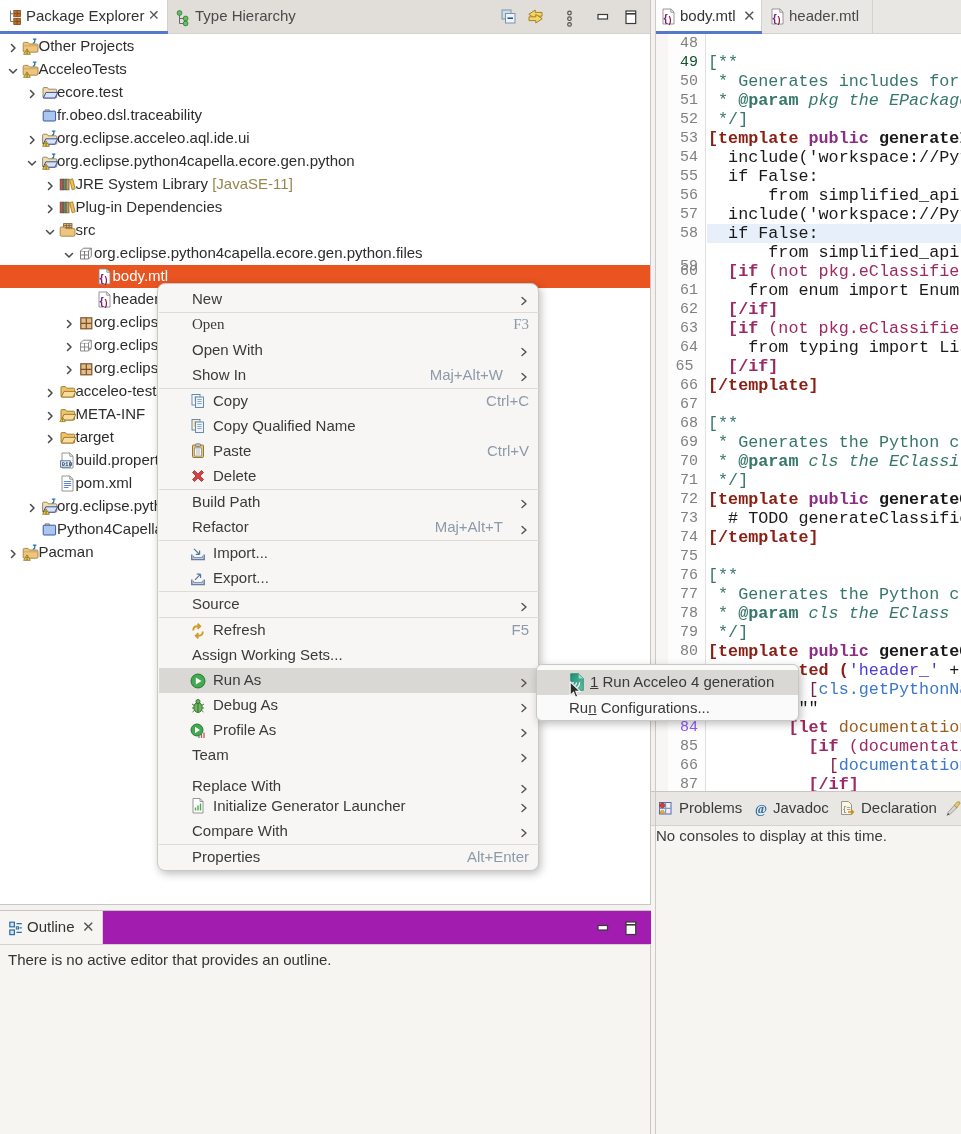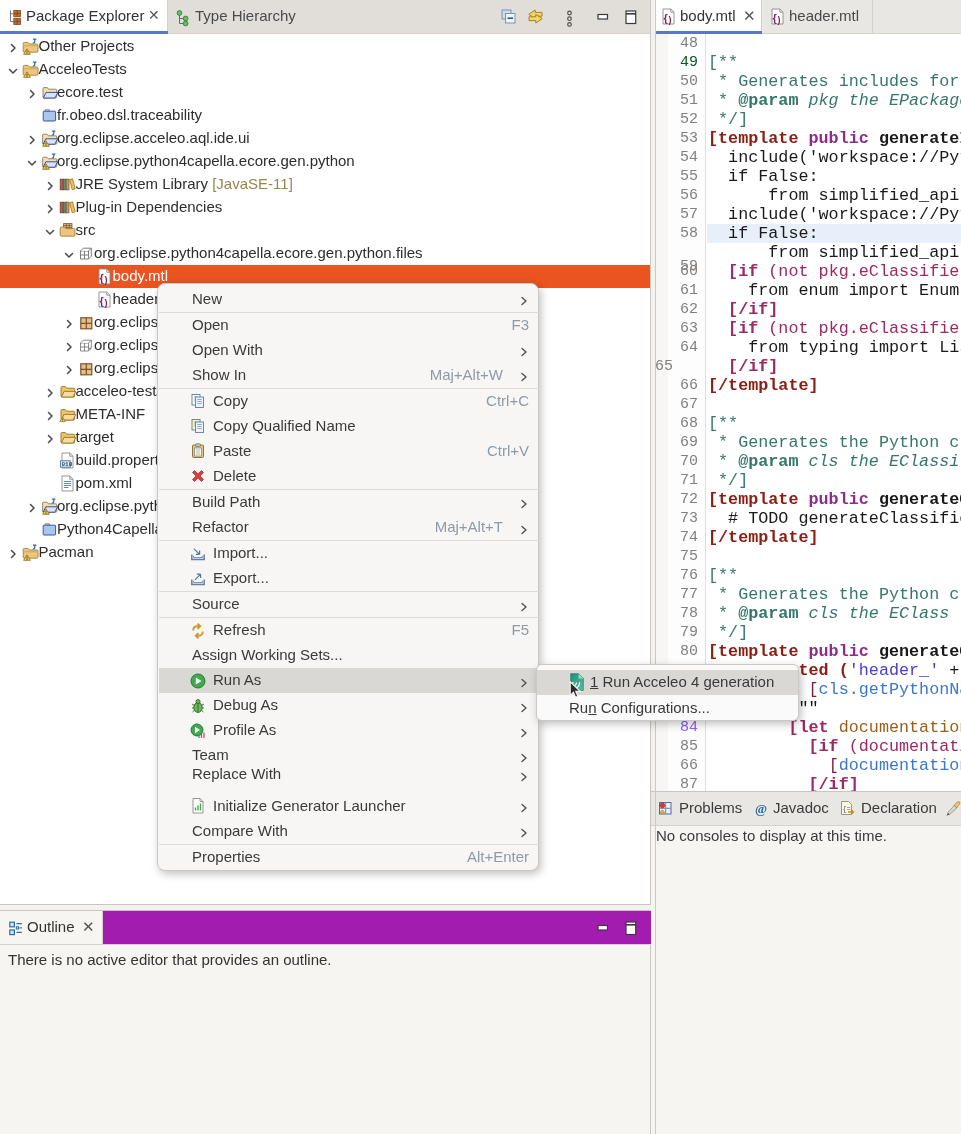--- a/index.html
+++ b/index.html
@@ -407,21 +407,21 @@
         <div style="position:absolute;left:0;top:261.5px;width:43px;height:19px;text-align:right;font:15px 'Liberation Mono',monospace;color:#827f7d;line-height:19px;">60</div>
         <pre style="position:absolute;left:53px;top:261.5px;margin:0;font:16.75px 'Liberation Mono',monospace;line-height:19px;white-space:pre;"><span style="color:#9e2862;font-weight:bold;">  [if</span><span style="color:#9e2862;"> (not pkg.eClassifiers)</span></pre>
         <div style="position:absolute;left:0;top:280.5px;width:43px;height:19px;text-align:right;font:15px 'Liberation Mono',monospace;color:#827f7d;line-height:19px;">61</div>
         <pre style="position:absolute;left:53px;top:280.5px;margin:0;font:16.75px 'Liberation Mono',monospace;line-height:19px;white-space:pre;"><span style="color:#1a1a1a;">    from enum import Enum</span></pre>
         <div style="position:absolute;left:0;top:299.5px;width:43px;height:19px;text-align:right;font:15px 'Liberation Mono',monospace;color:#827f7d;line-height:19px;">62</div>
         <pre style="position:absolute;left:53px;top:299.5px;margin:0;font:16.75px 'Liberation Mono',monospace;line-height:19px;white-space:pre;"><span style="color:#9e2862;font-weight:bold;">  [/if]</span></pre>
         <div style="position:absolute;left:0;top:318.5px;width:43px;height:19px;text-align:right;font:15px 'Liberation Mono',monospace;color:#827f7d;line-height:19px;">63</div>
         <pre style="position:absolute;left:53px;top:318.5px;margin:0;font:16.75px 'Liberation Mono',monospace;line-height:19px;white-space:pre;"><span style="color:#9e2862;font-weight:bold;">  [if</span><span style="color:#9e2862;"> (not pkg.eClassifiers)</span></pre>
         <div style="position:absolute;left:0;top:337.5px;width:43px;height:19px;text-align:right;font:15px 'Liberation Mono',monospace;color:#827f7d;line-height:19px;">64</div>
         <pre style="position:absolute;left:53px;top:337.5px;margin:0;font:16.75px 'Liberation Mono',monospace;line-height:19px;white-space:pre;"><span style="color:#1a1a1a;">    from typing import List</span></pre>
-        <div style="position:absolute;left:0;top:356.5px;width:43px;height:19px;text-align:left;font:15px 'Liberation Mono',monospace;color:#827f7d;line-height:19px;">65</div>
+        <div style="position:absolute;left:8px;top:356.5px;width:43px;height:19px;text-align:center;font:15px 'Liberation Mono',monospace;color:#827f7d;line-height:19px;">65</div>
         <pre style="position:absolute;left:53px;top:356.5px;margin:0;font:16.75px 'Liberation Mono',monospace;line-height:19px;white-space:pre;"><span style="color:#9e2862;font-weight:bold;">  [/if]</span></pre>
         <div style="position:absolute;left:0;top:375.5px;width:43px;height:19px;text-align:right;font:15px 'Liberation Mono',monospace;color:#827f7d;line-height:19px;">66</div>
         <pre style="position:absolute;left:53px;top:375.5px;margin:0;font:16.75px 'Liberation Mono',monospace;line-height:19px;white-space:pre;"><span style="color:#8c1d12;font-weight:bold;">[/template]</span></pre>
         <div style="position:absolute;left:0;top:394.5px;width:43px;height:19px;text-align:right;font:15px 'Liberation Mono',monospace;color:#827f7d;line-height:19px;">67</div>
         <div style="position:absolute;left:0;top:413.5px;width:43px;height:19px;text-align:right;font:15px 'Liberation Mono',monospace;color:#827f7d;line-height:19px;">68</div>
         <pre style="position:absolute;left:53px;top:413.5px;margin:0;font:16.75px 'Liberation Mono',monospace;line-height:19px;white-space:pre;"><span style="color:#36776a;">[**</span></pre>
         <div style="position:absolute;left:0;top:432.5px;width:43px;height:19px;text-align:right;font:15px 'Liberation Mono',monospace;color:#827f7d;line-height:19px;">69</div>
         <pre style="position:absolute;left:53px;top:432.5px;margin:0;font:16.75px 'Liberation Mono',monospace;line-height:19px;white-space:pre;"><span style="color:#36776a;"> * Generates the Python cl</span></pre>
         <div style="position:absolute;left:0;top:451.5px;width:43px;height:19px;text-align:right;font:15px 'Liberation Mono',monospace;color:#827f7d;line-height:19px;">70</div>
         <pre style="position:absolute;left:53px;top:451.5px;margin:0;font:16.75px 'Liberation Mono',monospace;line-height:19px;white-space:pre;"><span style="color:#36776a;"> * </span><span style="color:#36776a;font-weight:bold;">@param</span><span style="color:#36776a;font-style:italic;"> cls the EClassifier</span></pre>
@@ -493,21 +493,21 @@
 <div class="abs" style="left:655px;top:0;width:1px;height:1134px;background:#cdc9c5;"></div>
 
 <div class="abs" style="left:157px;top:283px;width:382px;height:588px;background:#f7f6f5;border:1px solid #cbc7c3;border-radius:8px;box-shadow:2px 3px 8px rgba(0,0,0,0.25);font-size:15px;color:#3a3a3a;">
 <div style="position:absolute;left:1px;top:2.5px;width:380px;height:25.05px;">
       <span style="position:absolute;left:33px;top:3px;white-space:nowrap;">New</span>
       <span style="position:absolute;right:9px;top:6.5px;"><svg width="12" height="12" viewBox="0 0 12 12" style="">
           <path d="M4 2.5 L8 6 L4 9.5" fill="none" stroke="#55504c" stroke-width="1.4" stroke-linecap="round" stroke-linejoin="round"></path>
         </svg></span>
     </div>
     <div style="position:absolute;left:1px;top:27.6px;width:380px;height:1px;background:#dedad6;"></div>
-    <div style="position:absolute;left:1px;top:28.6px;width:380px;height:25.05px;">
+    <div style="position:absolute;left:1px;top:28.6px;width:380px;height:25.05px;font-family:Liberation Serif, serif;">
       <span style="position:absolute;left:33px;top:3px;white-space:nowrap;">Open</span>
       <span style="position:absolute;right:10px;top:3px;color:#8d9aa8;">F3</span>
     </div>
     <div style="position:absolute;left:1px;top:53.6px;width:380px;height:25.05px;">
       <span style="position:absolute;left:33px;top:3px;white-space:nowrap;">Open With</span>
       <span style="position:absolute;right:9px;top:6.5px;"><svg width="12" height="12" viewBox="0 0 12 12" style="">
           <path d="M4 2.5 L8 6 L4 9.5" fill="none" stroke="#55504c" stroke-width="1.4" stroke-linecap="round" stroke-linejoin="round"></path>
         </svg></span>
     </div>
     <div style="position:absolute;left:1px;top:78.7px;width:380px;height:25.05px;">
@@ -639,21 +639,21 @@
       <span style="position:absolute;right:9px;top:6.5px;"><svg width="12" height="12" viewBox="0 0 12 12" style="">
           <path d="M4 2.5 L8 6 L4 9.5" fill="none" stroke="#55504c" stroke-width="1.4" stroke-linecap="round" stroke-linejoin="round"></path>
         </svg></span>
     </div>
     <div style="position:absolute;left:1px;top:459.4px;width:380px;height:25.05px;">
       <span style="position:absolute;left:33px;top:3px;white-space:nowrap;">Team</span>
       <span style="position:absolute;right:9px;top:6.5px;"><svg width="12" height="12" viewBox="0 0 12 12" style="">
           <path d="M4 2.5 L8 6 L4 9.5" fill="none" stroke="#55504c" stroke-width="1.4" stroke-linecap="round" stroke-linejoin="round"></path>
         </svg></span>
     </div>
-    <div style="position:absolute;left:1px;top:478px;width:380px;height:25.05px;">
+    <div style="position:absolute;left:1px;top:490px;width:380px;height:25.05px;">
       <span style="position:absolute;left:33px;top:3px;white-space:nowrap;">Replace With</span>
       <span style="position:absolute;right:9px;top:6.5px;"><svg width="12" height="12" viewBox="0 0 12 12" style="">
           <path d="M4 2.5 L8 6 L4 9.5" fill="none" stroke="#55504c" stroke-width="1.4" stroke-linecap="round" stroke-linejoin="round"></path>
         </svg></span>
     </div>
     <div style="position:absolute;left:1px;top:509.5px;width:380px;height:25.05px;">
       <span style="position:absolute;left:30px;top:3.5px;"><svg width="18" height="18" viewBox="0 0 18 18" style="">
           <path d="M4 1.5 L11 1.5 L14 4.5 L14 16 L4 16 Z" fill="#ffffff" stroke="#8a8a8a" stroke-width="0.9"></path>
           <path d="M11 1.5 L11 4.5 L14 4.5" fill="none" stroke="#8a8a8a" stroke-width="0.9"></path>
           <g stroke="#3faa4e" stroke-width="1.4">

